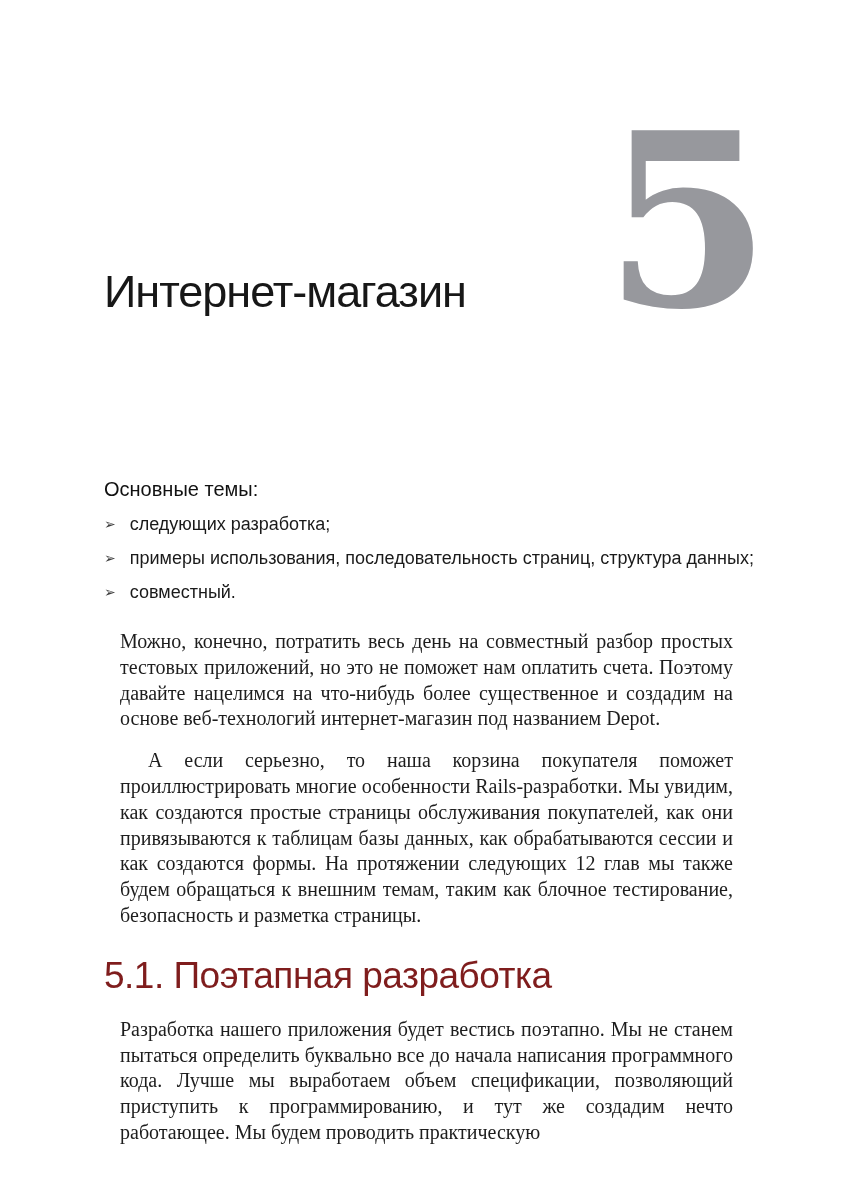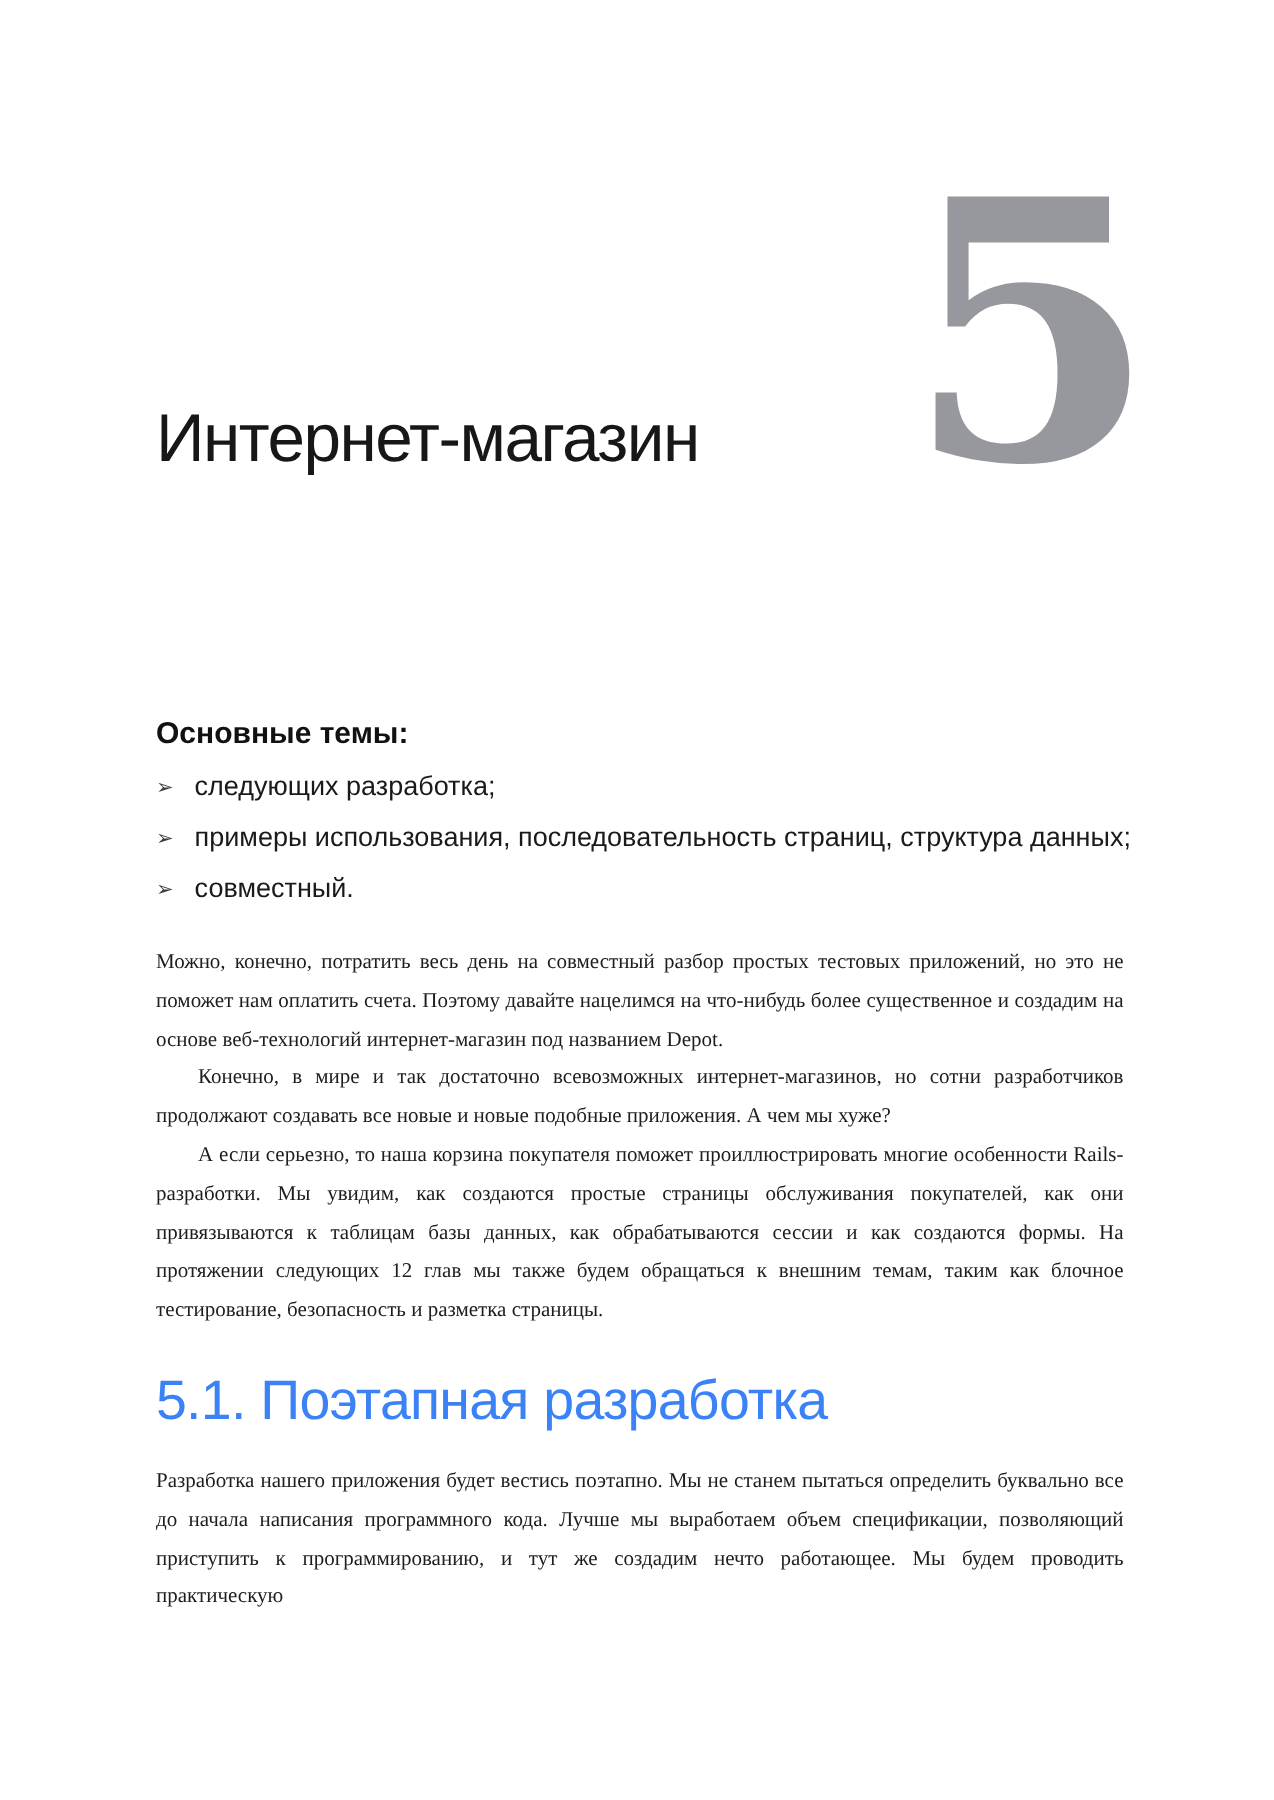--- a/index.html
+++ b/index.html
@@ -38,21 +38,21 @@
     text-align: center;
   }
   .content {
     position: absolute;
     left: 104px;
     top: 478px;
     width: 645px;
   }
   .topics-heading {
     font-family: "Liberation Sans", sans-serif;
-    font-weight: bold;
+    font-weight: normal;
     font-size: 20px;
     color: #111111;
     margin: 0 0 10px 0;
   }
   .topic-item {
     display: flex;
     align-items: baseline;
     margin-top: 13px;
     font-family: "Liberation Sans", sans-serif;
     font-size: 18px;
@@ -65,35 +65,35 @@
     color: #3d3d3d;
     margin-right: 14px;
     flex: 0 0 auto;
     position: relative;
     top: -1px;
   }
   .intro-block {
     margin-top: 26px;
   }
   .body-paragraph {
-    margin: 0;
-    font-size: 14px;
+    margin: 16px;
+    font-size: 20px;
     line-height: 25.8px;
     text-align: justify;
     hyphens: auto;
     color: #1d1d1d;
   }
   .body-paragraph + .body-paragraph {
     text-indent: 28px;
   }
   .section-heading {
     font-family: "Liberation Sans", sans-serif;
     font-size: 37px;
     letter-spacing: -0.5px;
-    color: #3b82f6;
+    color: #7f1d1d;
     margin: 26px 0 20px 0;
     white-space: nowrap;
   }
 </style>
 </head>
 <body>
 
 <div class="page">
 
   <div class="chapter-number">5</div>
@@ -114,21 +114,20 @@
         <span>примеры использования, последовательность страниц, структура данных;</span>
       </div>
       <div class="topic-item">
         <span class="topic-bullet">➢</span>
         <span>совместный.</span>
       </div>
     </div>
 
     <div class="intro-block">
       <p class="body-paragraph">Можно, конечно, потратить весь день на совместный разбор простых тестовых приложений, но это не поможет нам оплатить счета. Поэтому давайте нацелимся на что-нибудь более существенное и создадим на основе веб-технологий интернет-магазин под названием Depot.</p>
-      <p class="body-paragraph">Конечно, в мире и так достаточно всевозможных интернет-магазинов, но сотни разработчиков продолжают создавать все новые и новые подобные приложения. А чем мы хуже?</p>
       <p class="body-paragraph">А если серьезно, то наша корзина покупателя поможет проиллюстрировать многие особенности Rails-разработки. Мы увидим, как создаются простые страницы обслуживания покупателей, как они привязываются к таблицам базы данных, как обрабатываются сессии и как создаются формы. На протяжении следующих 12 глав мы также будем обращаться к внешним темам, таким как блочное тестирование, безопасность и разметка страницы.</p>
     </div>
 
     <h2 class="section-heading" style="font-weight:normal;">5.1. Поэтапная разработка</h2>
 
     <div class="section-block">
       <p class="body-paragraph">Разработка нашего приложения будет вестись поэтапно. Мы не станем пытаться определить буквально все до начала написания программного кода. Лучше мы выработаем объем спецификации, позволяющий приступить к программированию, и тут же создадим нечто работающее. Мы будем проводить практическую</p>
     </div>
 
   </div>

